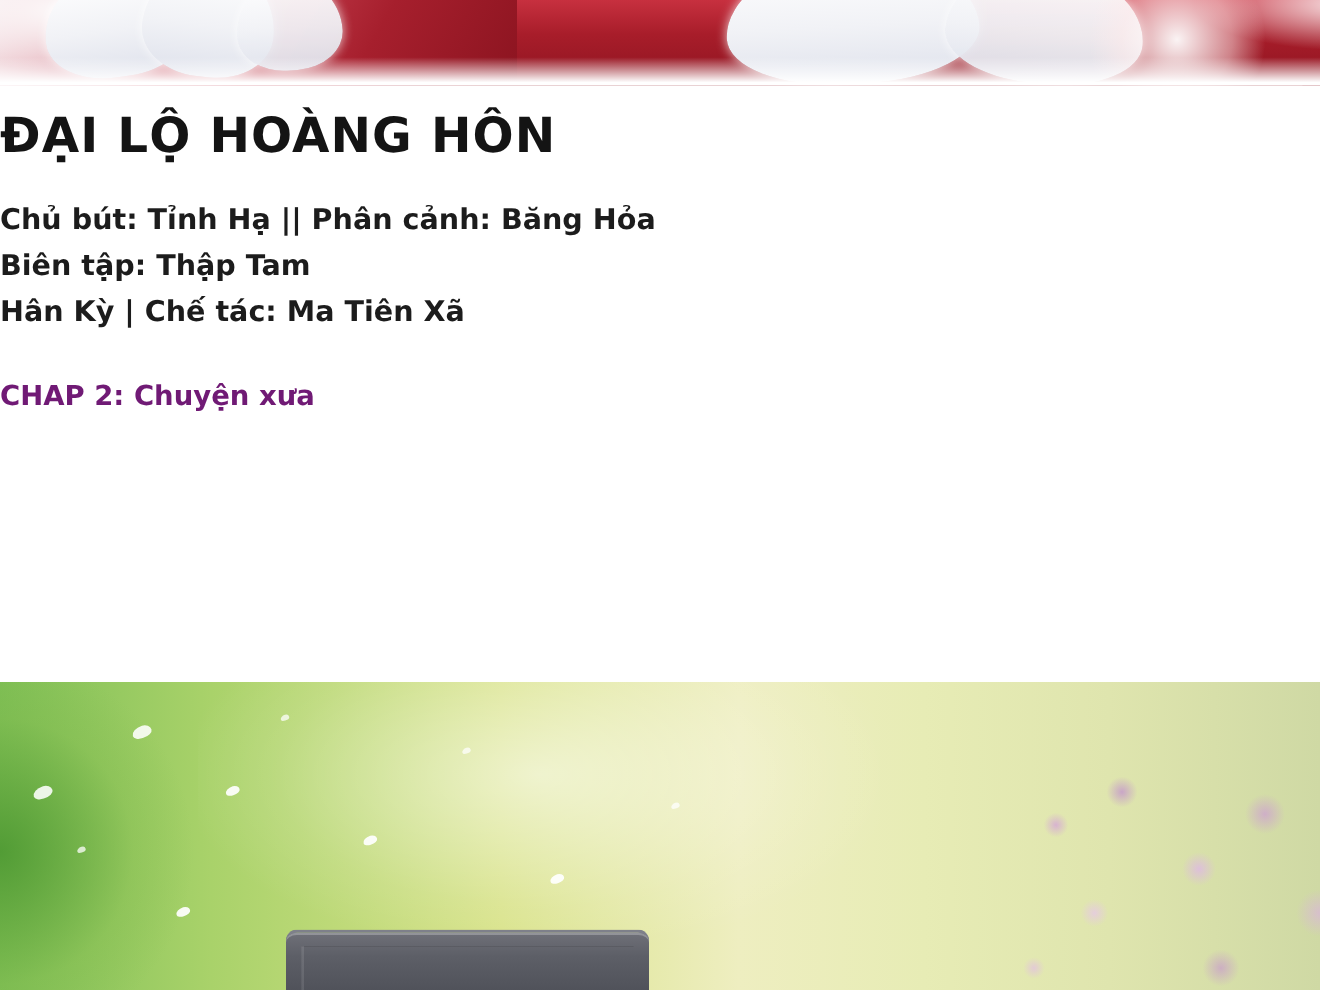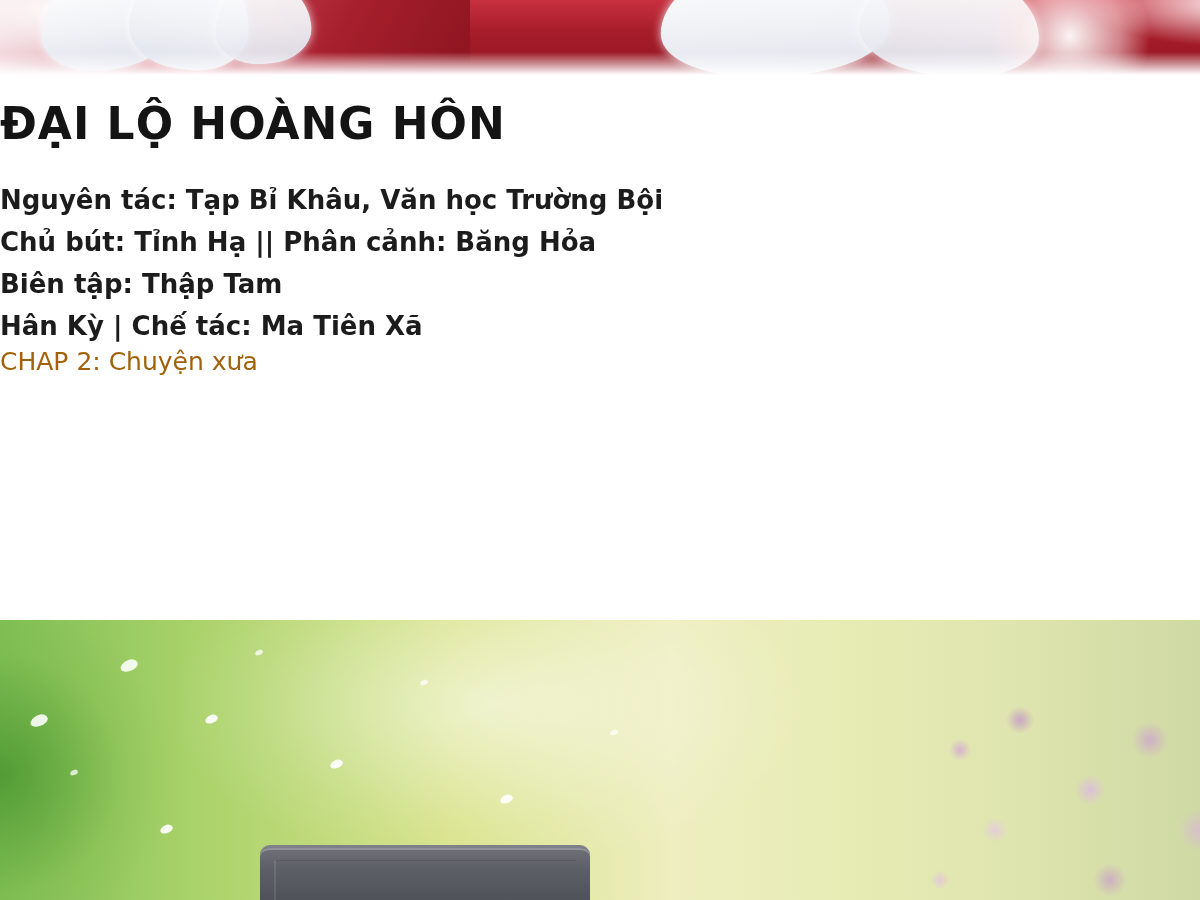--- a/index.html
+++ b/index.html
@@ -97,23 +97,24 @@
   }
   .credit-lines {
     margin-top: 28px;
     font-size: 26px;
     font-weight: 600;
     line-height: 1.62;
     color: #1c1c1c;
   }
   .credit-lines .line { display: block; }
   .chapter {
+    margin-top: 40px;
     font-size: 25px;
-    font-weight: 400;
-    color: #a16207;
+    font-weight: 700;
+    color: #701a75;
   }
 
   
   .bottom-art {
     position: absolute;
     left: 0;
     top: 620px;
     width: 1200px;
     height: 280px;
     overflow: hidden;
@@ -189,21 +190,20 @@
     <div class="white-figure wf4"></div>
     <div class="white-figure wf5"></div>
     <div class="glow"></div>
     <div class="fade-bottom"></div>
   </div>
 
   <div class="credits">
     <div class="title">ĐẠI LỘ HOÀNG HÔN</div>
 
     <div class="credit-lines">
-      <span class="line">Nguyên tác: Tạp Bỉ Khâu, Văn học Trường Bội</span>
       <span class="line">Chủ bút: Tỉnh Hạ || Phân cảnh: Băng Hỏa</span>
       <span class="line">Biên tập: Thập Tam</span>
       <span class="line">Hân Kỳ | Chế tác: Ma Tiên Xã</span>
     </div>
 
     <div class="chapter">CHAP 2: Chuyện xưa</div>
   </div>
 
   <div class="bottom-art">
     <div class="vignette-left"></div>

